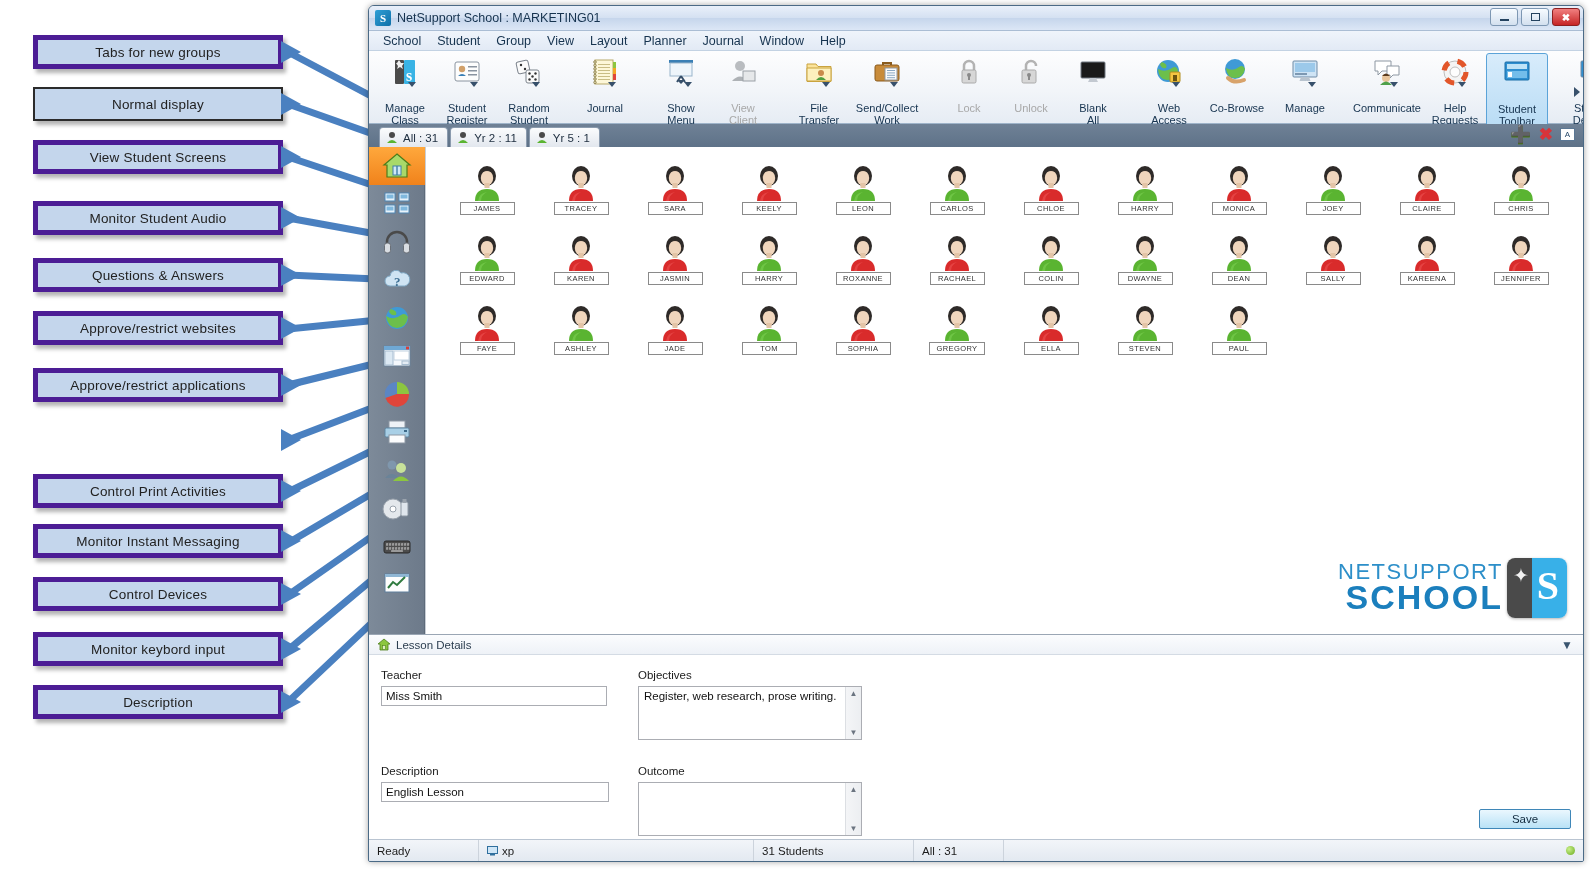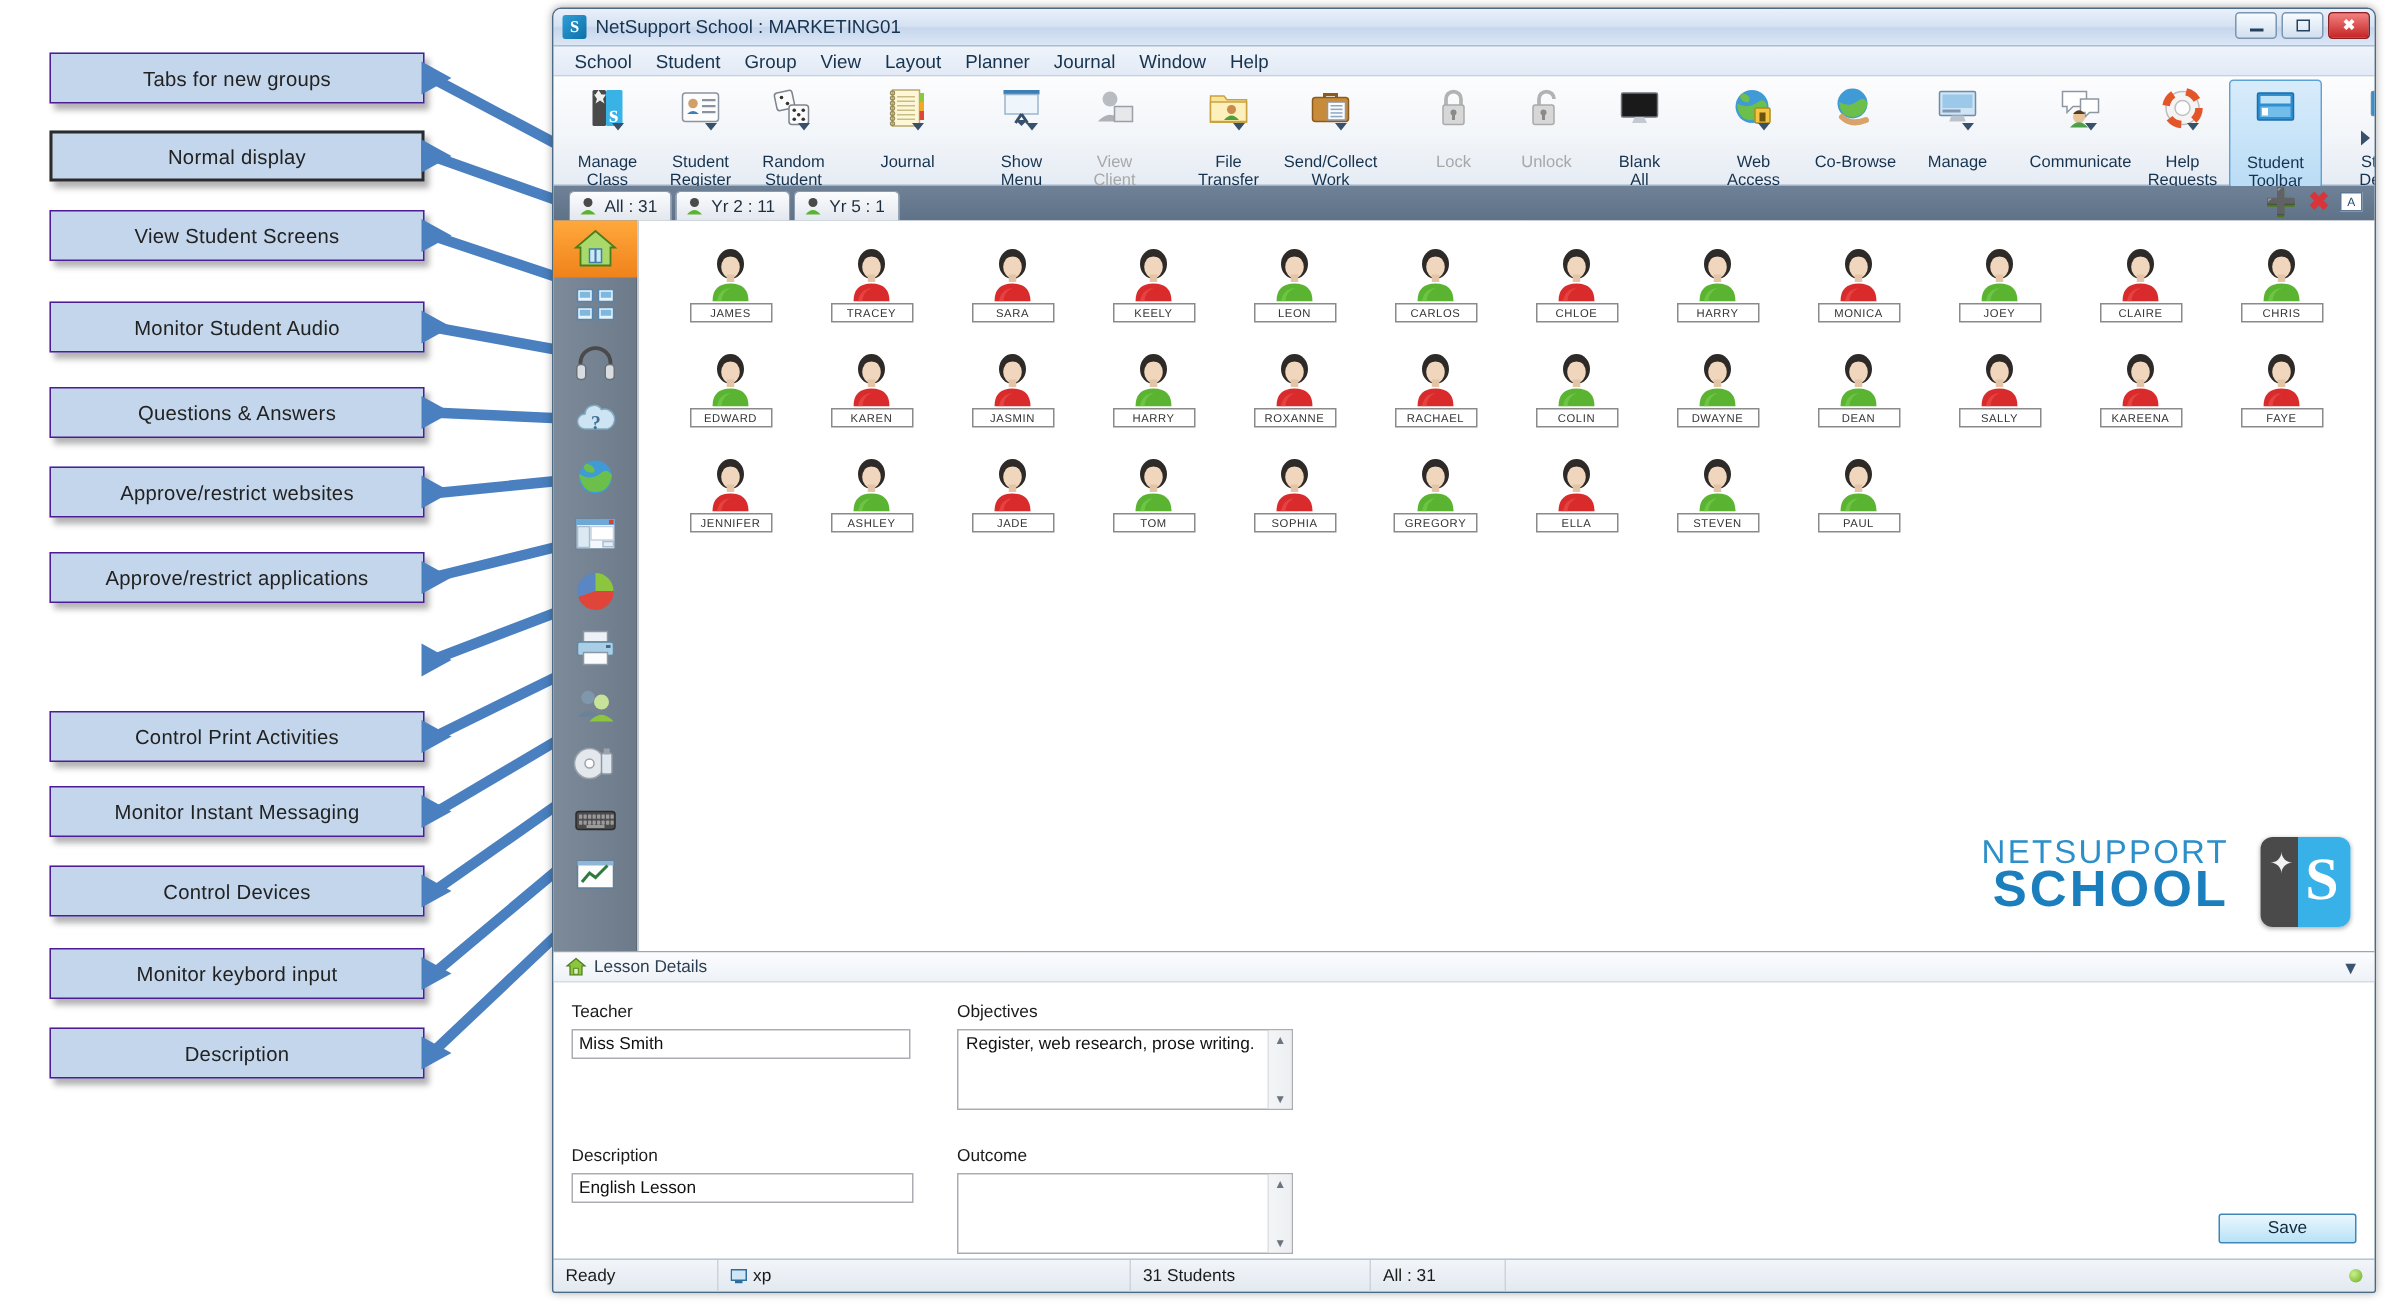--- a/index.html
+++ b/index.html
@@ -13,21 +13,21 @@
   }
 
   
   #callouts { position:absolute; left:0; top:0; width:368px; height:872px; }
   .callout {
     position:absolute;
     left:33px;
     width:250px;
     height:34px;
     background:#c4d6ec;
-    border:1px solid #4c1d95;
+    border:5px solid #4c1d95;
     display:flex; align-items:center; justify-content:center;
     font-size:13.5px; color:#222;
     box-shadow:3px 4px 4px rgba(0,0,0,0.30);
     letter-spacing:0.2px;
   }
   .callout.highlight { border:2px solid #2b2b2b; }
   .callout-tail {
     position:absolute;
     width:0;height:0;
     border-top:11px solid transparent;
@@ -183,21 +183,21 @@
   .savatar { height:42px; display:flex;align-items:flex-end;justify-content:center; }
   .sname {
     border:1px solid #8a8a8a; background:#fff;
     font-size:7.5px; color:#333; letter-spacing:0.4px;
     padding:1px 6px; margin-top:1px;
     min-width:55px; text-align:center;
     font-family:"Liberation Sans", sans-serif;
   }
   #logo {
     position:absolute; right:16px; bottom:16px;
-    display:flex; align-items:flex-start; gap:21px;
+    display:flex; align-items:center; gap:4px;
   }
   .logo-text { text-align:right; line-height:0.92; }
   .logo-l1 { font-size:22px; letter-spacing:1.5px; color:#2d8fc9; font-family:"Liberation Sans", sans-serif; }
   .logo-l2 { font-size:34px; letter-spacing:2px; color:#1b7fbd; font-weight:bold; font-family:"Liberation Sans", sans-serif; }
   .logo-mark {
     width:60px;height:60px;border-radius:8px;
     background:linear-gradient(to right,#4a4a4a 0 42%, #38b0e8 42% 100%);
     position:relative; box-shadow:0 1px 3px rgba(0,0,0,0.3);
   }
   .logo-mark .star { position:absolute; left:6px; top:6px; font-size:19px; color:#f2f2f2; }
@@ -1076,34 +1076,34 @@
             <div class="savatar">
               <svg width="32" height="38" viewBox="0 0 32 38">
                 <ellipse cx="16" cy="13" rx="9" ry="10" fill="#2e2a28"></ellipse>
                 <ellipse cx="16" cy="15" rx="6.2" ry="7.4" fill="#f0d6bd"></ellipse>
                 <path d="M8 12 q8-8 16 0 q-3-5 -8-5 q-5 0-8 5z" fill="#2e2a28"></path>
                 <path d="M4 38 q0-12 12-12 q12 0 12 12z" fill="#d92b2b"></path>
                 <path d="M7 38 q1-8 9-9 q-6 3 -6 9z" fill="#ee5555" opacity="0.55"></path>
                 <rect x="13.5" y="20" width="5" height="5" fill="#e3c4a6"></rect>
               </svg>
             </div>
+            <div class="sname">JENNIFER</div>
+          </div>
+          <div class="student">
+            <div class="savatar">
+              <svg width="32" height="38" viewBox="0 0 32 38">
+                <ellipse cx="16" cy="13" rx="9" ry="10" fill="#2e2a28"></ellipse>
+                <ellipse cx="16" cy="15" rx="6.2" ry="7.4" fill="#f0d6bd"></ellipse>
+                <path d="M8 12 q8-8 16 0 q-3-5 -8-5 q-5 0-8 5z" fill="#2e2a28"></path>
+                <path d="M4 38 q0-12 12-12 q12 0 12 12z" fill="#d92b2b"></path>
+                <path d="M7 38 q1-8 9-9 q-6 3 -6 9z" fill="#ee5555" opacity="0.55"></path>
+                <rect x="13.5" y="20" width="5" height="5" fill="#e3c4a6"></rect>
+              </svg>
+            </div>
             <div class="sname">FAYE</div>
-          </div>
-          <div class="student">
-            <div class="savatar">
-              <svg width="32" height="38" viewBox="0 0 32 38">
-                <ellipse cx="16" cy="13" rx="9" ry="10" fill="#2e2a28"></ellipse>
-                <ellipse cx="16" cy="15" rx="6.2" ry="7.4" fill="#f0d6bd"></ellipse>
-                <path d="M8 12 q8-8 16 0 q-3-5 -8-5 q-5 0-8 5z" fill="#2e2a28"></path>
-                <path d="M4 38 q0-12 12-12 q12 0 12 12z" fill="#d92b2b"></path>
-                <path d="M7 38 q1-8 9-9 q-6 3 -6 9z" fill="#ee5555" opacity="0.55"></path>
-                <rect x="13.5" y="20" width="5" height="5" fill="#e3c4a6"></rect>
-              </svg>
-            </div>
-            <div class="sname">JENNIFER</div>
           </div>
           <div class="student">
             <div class="savatar">
               <svg width="32" height="38" viewBox="0 0 32 38">
                 <ellipse cx="16" cy="13" rx="9" ry="10" fill="#2e2a28"></ellipse>
                 <ellipse cx="16" cy="15" rx="6.2" ry="7.4" fill="#f0d6bd"></ellipse>
                 <path d="M8 12 q8-8 16 0 q-3-5 -8-5 q-5 0-8 5z" fill="#2e2a28"></path>
                 <path d="M4 38 q0-12 12-12 q12 0 12 12z" fill="#5ab431"></path>
                 <path d="M7 38 q1-8 9-9 q-6 3 -6 9z" fill="#7fd356" opacity="0.55"></path>
                 <rect x="13.5" y="20" width="5" height="5" fill="#e3c4a6"></rect>

